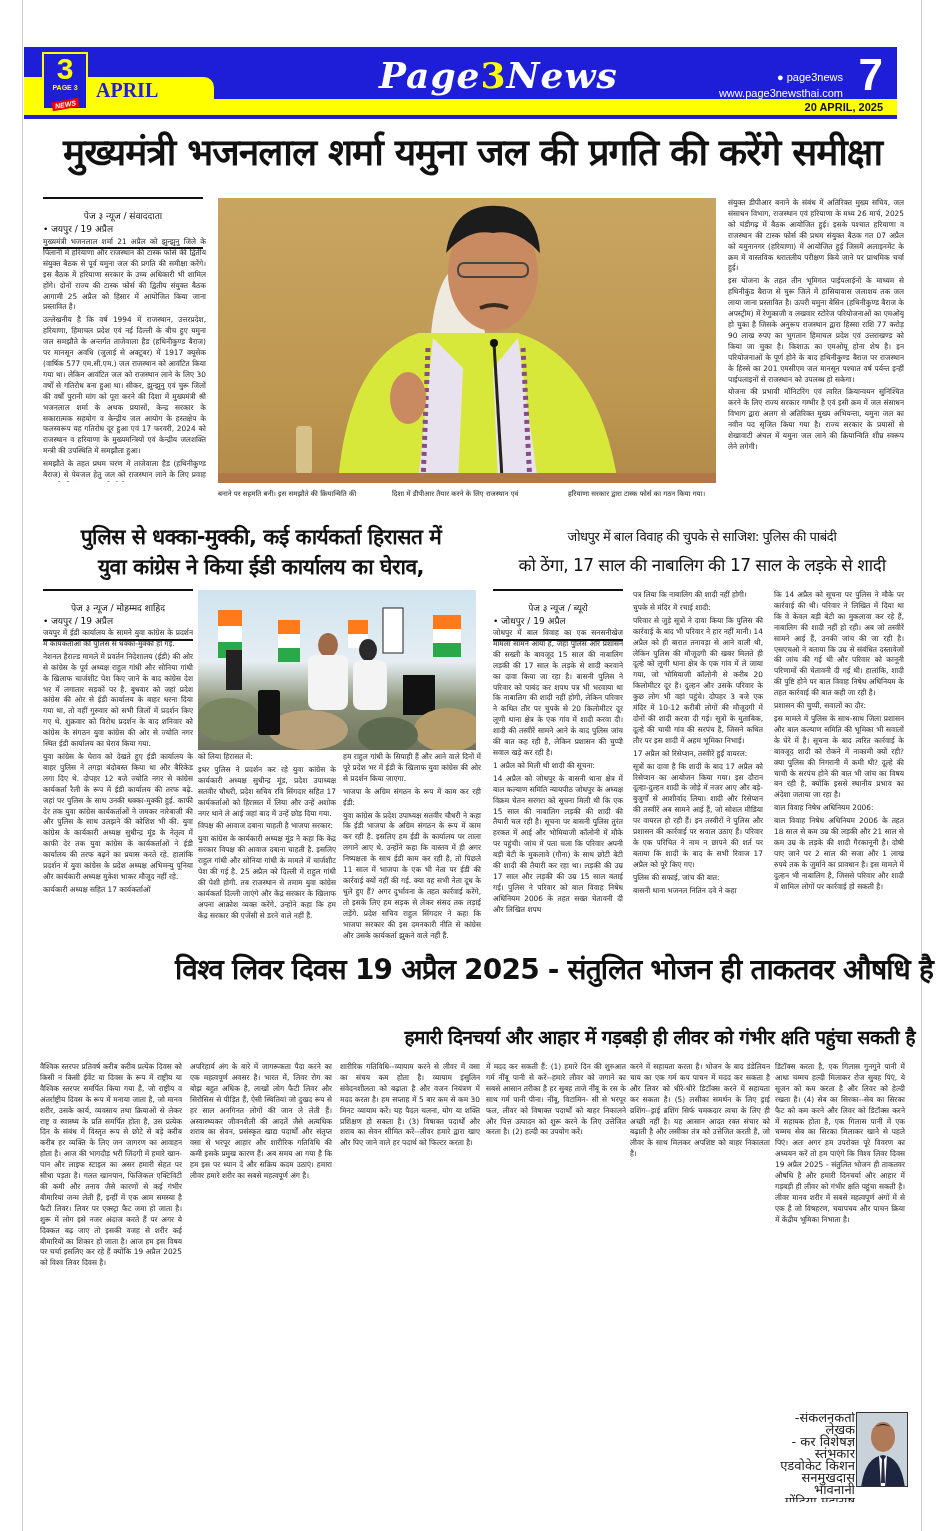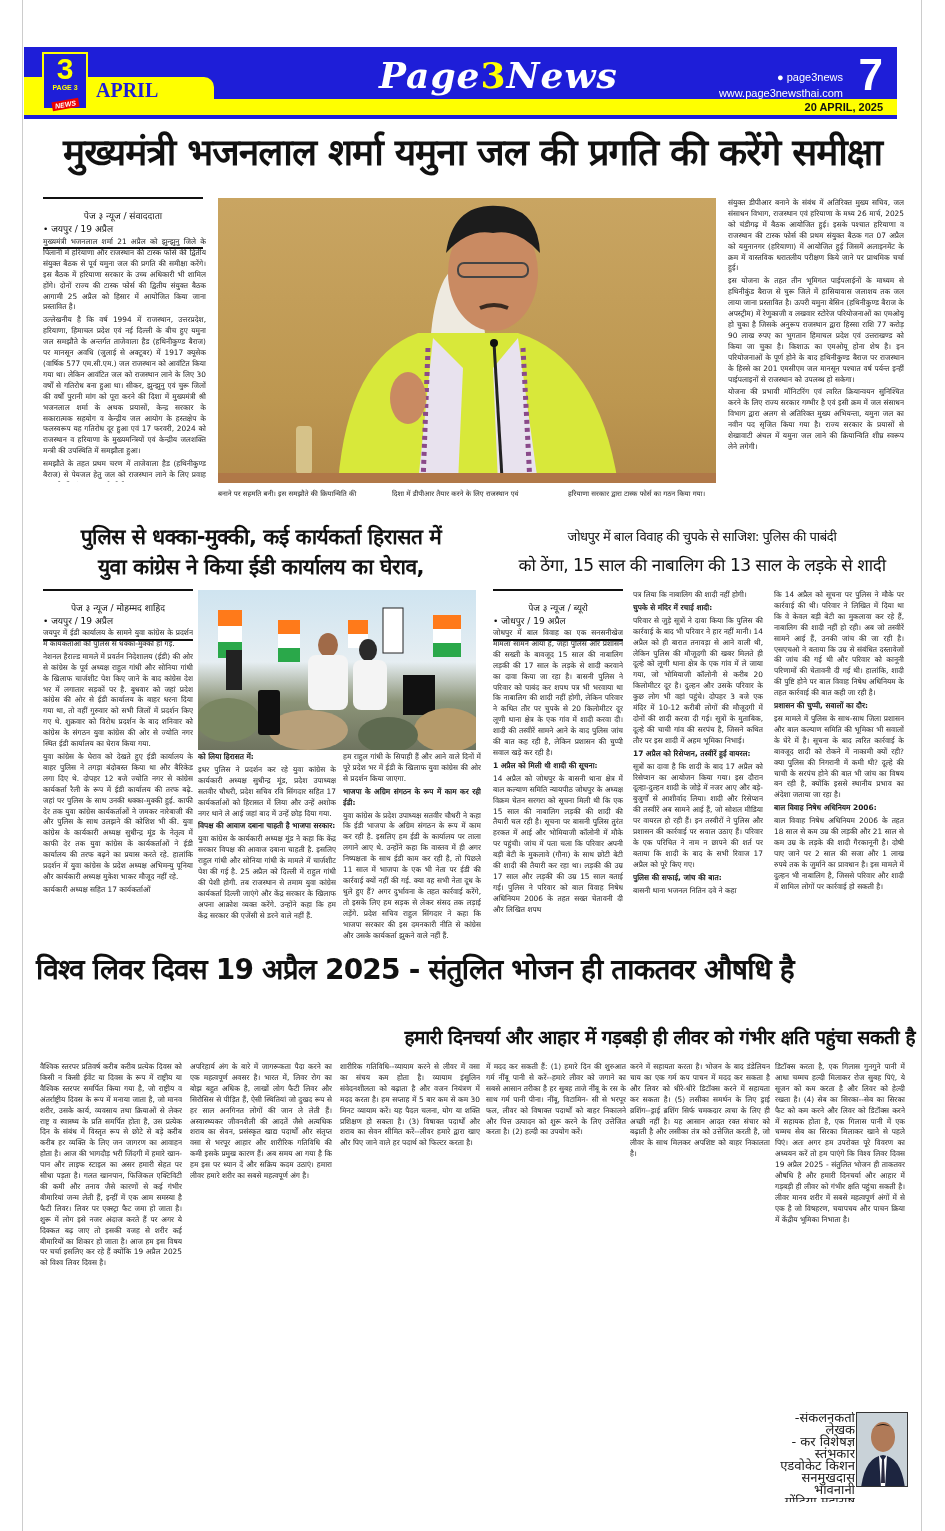--- a/index.html
+++ b/index.html
@@ -19,26 +19,26 @@
   .brand .three{color:#ffff00;font-style:normal}
   .social{position:absolute;right:54px;top:24px;color:#fff;font:11px/13px "Liberation Sans",sans-serif;text-align:right}
   .pno{position:absolute;right:14px;top:4px;color:#fff;font:bold 44px/48px "Liberation Sans",sans-serif}
   .date{position:absolute;right:14px;bottom:1px;font:bold 11px/14px "Liberation Sans",sans-serif;color:#111}
   
   .h1{position:absolute;left:30px;top:128px;width:885px;text-align:center;font:bold 37px/50px "DejaVu Sans",sans-serif;letter-spacing:-1px}
   .byline{position:absolute;font:9px/13px "DejaVu Sans",sans-serif;border-top:2px solid #111;border-bottom:2px solid #111;padding:11px 0}
   .byline .b1{text-align:center}
   .col{position:absolute;font:7.4px/10.9px "DejaVu Sans",sans-serif;text-align:justify;overflow:hidden;color:#222}
   .col p{margin-bottom:2px}
-  .col .sub{font-weight:bold}
+  .col .sub{font-weight:normal}
   .photo{position:absolute;overflow:hidden}
   .cap{position:absolute;font:7px/10px "DejaVu Sans",sans-serif;color:#222;white-space:nowrap}
   .h2{position:absolute;font:bold 21px/30px "DejaVu Sans",sans-serif;text-align:center;letter-spacing:-0.5px}
   .h2b{position:absolute;font:20px/29px "DejaVu Sans",sans-serif;text-align:center;letter-spacing:-0.5px}
-  .h3{position:absolute;left:36px;top:950px;width:885px;text-align:left;font:bold 28px/40px "DejaVu Sans",sans-serif;letter-spacing:-0.8px}
+  .h3{position:absolute;left:48px;top:950px;width:885px;text-align:right;font:bold 28px/40px "DejaVu Sans",sans-serif;letter-spacing:-0.8px}
   .h4{position:absolute;left:30px;top:1022px;width:885px;text-align:right;font:bold 19px/30px "DejaVu Sans",sans-serif;letter-spacing:-0.5px}
 </style>
 </head>
 <body>
 
 <div class="page"></div>
 
 <div class="mast">
   <div class="yellow-strip"></div>
   <div class="world-tab"></div>
@@ -142,21 +142,21 @@
   <p>युवा कांग्रेस के कार्यकारी अध्यक्ष मूंड ने कहा कि केंद्र सरकार विपक्ष की आवाज दबाना चाहती है. इसलिए राहुल गांधी और सोनिया गांधी के मामले में चार्जशीट पेश की गई है. 25 अप्रैल को दिल्ली में राहुल गांधी की पेशी होगी. तब राजस्थान से तमाम युवा कांग्रेस कार्यकर्ता दिल्ली जाएंगे और केंद्र सरकार के खिलाफ अपना आक्रोश व्यक्त करेंगे. उन्होंने कहा कि हम केंद्र सरकार की एजेंसी से डरने वाले नहीं हैं.</p>
 </div>
 <div class="col" style="left:343px;top:752px;width:138px;height:195px">
   <p>हम राहुल गांधी के सिपाही हैं और आने वाले दिनों में पूरे प्रदेश भर में ईडी के खिलाफ युवा कांग्रेस की ओर से प्रदर्शन किया जाएगा.</p>
   <p class="sub">भाजपा के अग्रिम संगठन के रूप में काम कर रही ईडी:</p>
   <p>युवा कांग्रेस के प्रदेश उपाध्यक्ष सतवीर चौधरी ने कहा कि ईडी भाजपा के अग्रिम संगठन के रूप में काम कर रही है. इसलिए हम ईडी के कार्यालय पर ताला लगाने आए थे. उन्होंने कहा कि वास्तव में ही अगर निष्पक्षता के साथ ईडी काम कर रही है, तो पिछले 11 साल में भाजपा के एक भी नेता पर ईडी की कार्रवाई क्यों नहीं की गई. क्या वह सभी नेता दूध के धुले हुए हैं? अगर दुर्भावना के तहत कार्रवाई करेंगे, तो इसके लिए हम सड़क से लेकर संसद तक लड़ाई लड़ेंगे. प्रदेश सचिव राहुल सिंगदार ने कहा कि भाजपा सरकार की इस दमनकारी नीति से कांग्रेस और उसके कार्यकर्ता झुकने वाले नहीं हैं.</p>
 </div>
 
 <div class="h2b" style="left:492px;top:522px;width:420px">
   <div style="font-size:13px">जोधपुर में बाल विवाह की चुपके से साजिश: पुलिस की पाबंदी</div>
-  <div style="font-size:17px">को ठेंगा, 15 साल की नाबालिग की 13 साल के लड़के से शादी</div>
+  <div style="font-size:17px">को ठेंगा, 17 साल की नाबालिग की 17 साल के लड़के से शादी</div>
 </div>
 <div class="byline" style="left:493px;top:589px;width:130px">
   <div class="b1">पेज ३ न्यूज / ब्यूरो</div>
   <div>• जोधपुर / 19 अप्रैल</div>
 </div>
 <div class="col" style="left:493px;top:628px;width:130px;height:318px">
   <p>जोधपुर में बाल विवाह का एक सनसनीखेज मामला सामने आया है, जहां पुलिस और प्रशासन की सख्ती के बावजूद 15 साल की नाबालिग लड़की की 17 साल के लड़के से शादी करवाने का दावा किया जा रहा है। बासनी पुलिस ने परिवार को पाबंद कर शपथ पत्र भी भरवाया था कि नाबालिग की शादी नहीं होगी, लेकिन परिवार ने कथित तौर पर चुपके से 20 किलोमीटर दूर लूणी थाना क्षेत्र के एक गांव में शादी करवा दी। शादी की तस्वीरें सामने आने के बाद पुलिस जांच की बात कह रही है, लेकिन प्रशासन की चुप्पी सवाल खड़े कर रही है।</p>
   <p class="sub">1 अप्रैल को मिली थी शादी की सूचना:</p>
   <p>14 अप्रैल को जोधपुर के बासनी थाना क्षेत्र में बाल कल्याण समिति न्यायपीठ जोधपुर के अध्यक्ष विक्रम चेतन सरगरा को सूचना मिली थी कि एक 15 साल की नाबालिग लड़की की शादी की तैयारी चल रही है। सूचना पर बासनी पुलिस तुरंत हरकत में आई और भोमियाजी कॉलोनी में मौके पर पहुंची। जांच में पता चला कि परिवार अपनी बड़ी बेटी के मुकलावे (गौना) के साथ छोटी बेटी की शादी की तैयारी कर रहा था। लड़की की उम्र 17 साल और लड़की की उम्र 15 साल बताई गई। पुलिस ने परिवार को बाल विवाह निषेध अधिनियम 2006 के तहत सख्त चेतावनी दी और लिखित शपथ</p>
 </div>

